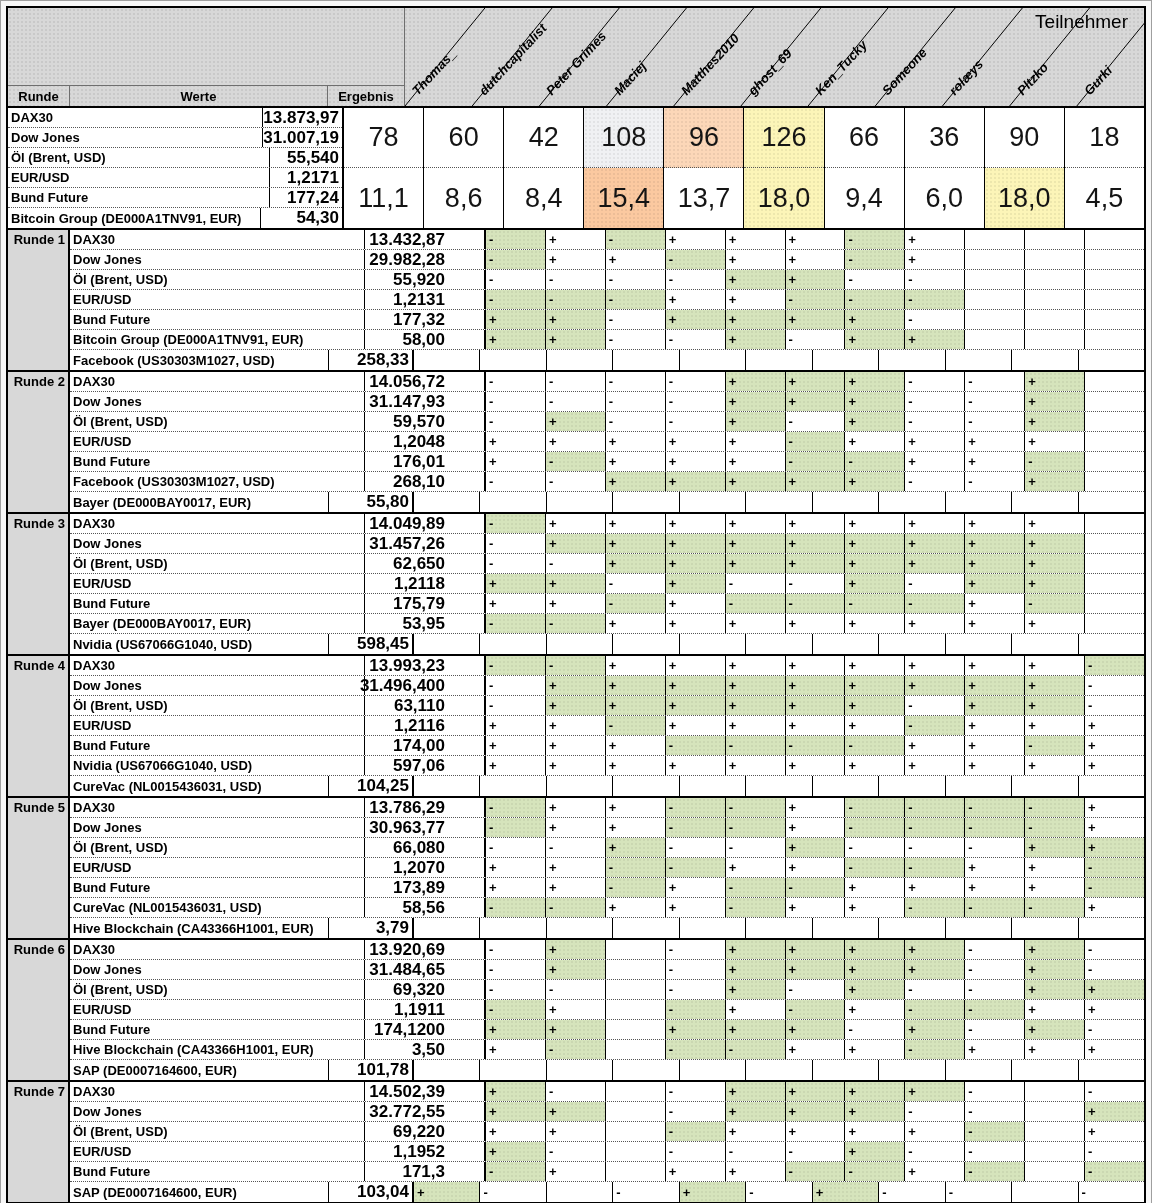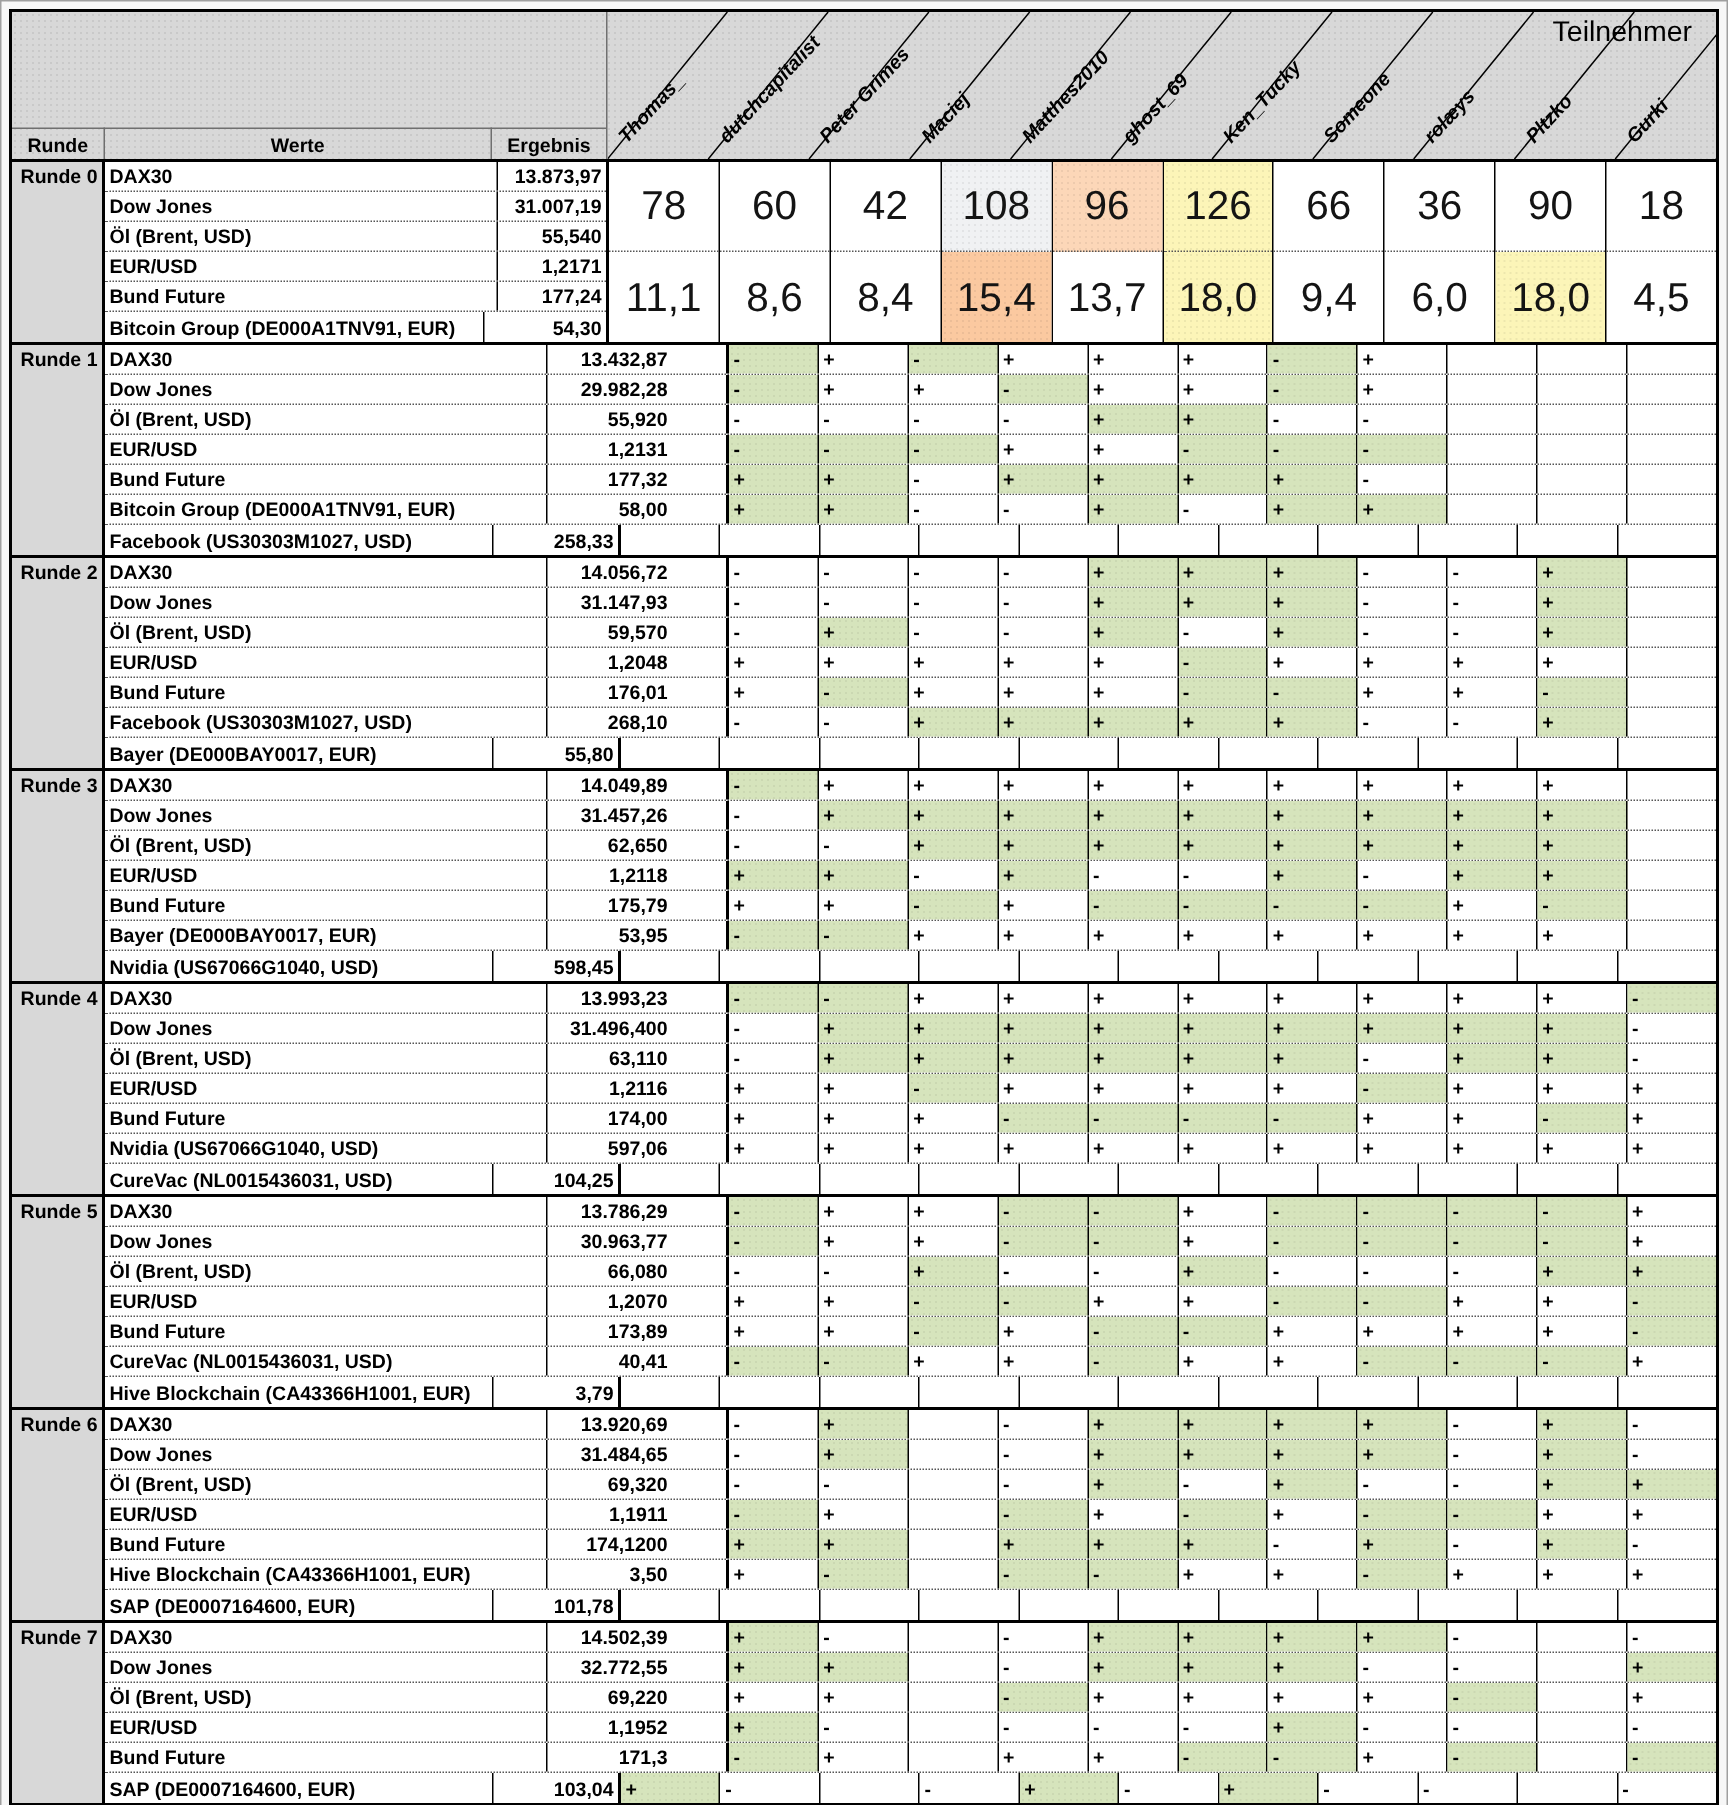--- a/index.html
+++ b/index.html
@@ -33,21 +33,21 @@
   .round-block + .round-block { border-top:2px solid #000; }
   .round-label { width:62px; border-right:2px solid #000; background:#d8d8d8;
     font-weight:bold; font-size:13px; text-align:right; padding:2px 3px 0 0; }
   .block-body { flex:1; }
 
   .data-row { display:flex; height:20px; }
   .data-row:not(:last-child) { border-bottom:1px dotted #555;gap:36px; }
   .werte-cell { width:258px; display:flex; align-items:center; padding-left:3px;
     font-weight:bold; font-size:13px; white-space:nowrap; overflow:hidden; }
   .ergebnis-cell { width:84px; border-left:1px solid #000; display:flex; align-items:center;
-    justify-content:flex-end; padding-right:3px; font-weight:bold; font-size:13px; }
+    justify-content:flex-end; padding-right:3px; font-weight:bold; font-size:17px; }
   .signs { flex:1; display:flex; border-left:2px solid #000; }
   .sign-cell { flex:1; display:flex; align-items:center; padding-left:3px;
     font-weight:bold; font-size:13px; }
   .sign-cell:not(:last-child) { border-right:1px solid #000; }
   .green { background:#d6e4bc; background-image:radial-gradient(rgba(0,0,0,0.05) 1px, transparent 1px); background-size:4px 4px; }
 
   
   .r0-body { display:flex; }
   .left-rows { width:334px; }
   .left-rows .werte-cell { width:258px; }
@@ -107,21 +107,20 @@
             <span class="pname" style="left: calc(63.6364% + 15px);">Someone</span>
             <span class="pname" style="left: calc(72.7273% + 15px);">rolæys</span>
             <span class="pname" style="left: calc(81.8182% + 15px);">Pltzko</span>
             <span class="pname" style="left: calc(90.9091% + 15px);">Gurki</span>
           </div>
       </div>
     </div>
 
     <div id="blocks">
         <div class="round-block">
-          <div class="round-label">Runde 0</div>
           <div class="block-body r0-body">
             <div class="left-rows">
               <div class="data-row">
                 <div class="werte-cell">DAX30</div>
                 <div class="ergebnis-cell">13.873,97</div>
               </div>
               <div class="data-row">
                 <div class="werte-cell">Dow Jones</div>
                 <div class="ergebnis-cell">31.007,19</div>
               </div>
@@ -765,21 +764,21 @@
                 <div class="sign-cell green">-</div>
                 <div class="sign-cell">+</div>
                 <div class="sign-cell">+</div>
                 <div class="sign-cell">+</div>
                 <div class="sign-cell">+</div>
                 <div class="sign-cell green">-</div>
               </div>
             </div>
             <div class="data-row">
               <div class="werte-cell">CureVac (NL0015436031, USD)</div>
-              <div class="ergebnis-cell">40,41</div>
+              <div class="ergebnis-cell">58,56</div>
               <div class="signs">
                 <div class="sign-cell green">-</div>
                 <div class="sign-cell green">-</div>
                 <div class="sign-cell">+</div>
                 <div class="sign-cell">+</div>
                 <div class="sign-cell green">-</div>
                 <div class="sign-cell">+</div>
                 <div class="sign-cell">+</div>
                 <div class="sign-cell green">-</div>
                 <div class="sign-cell green">-</div>

